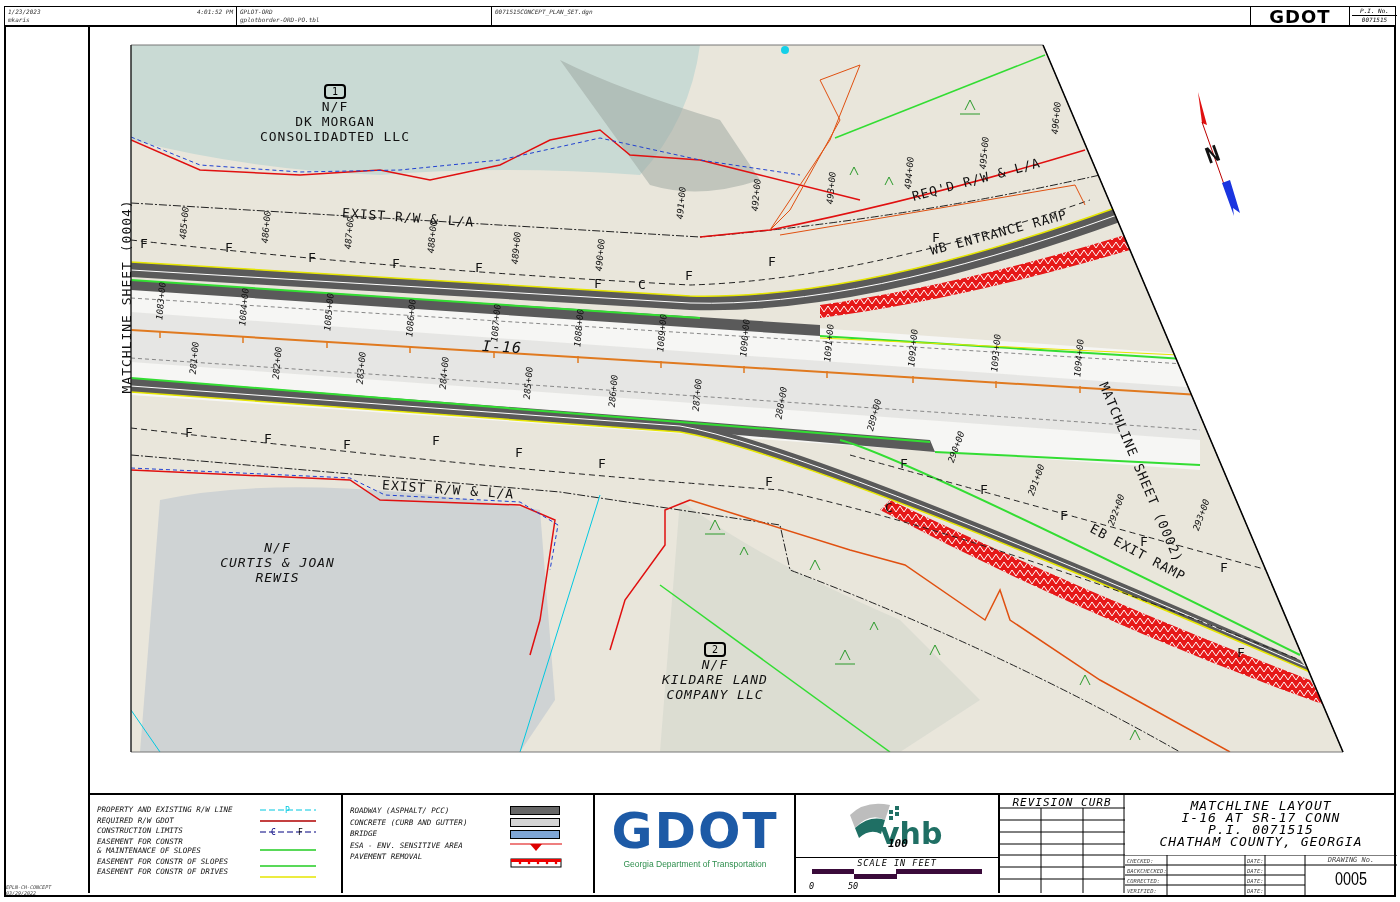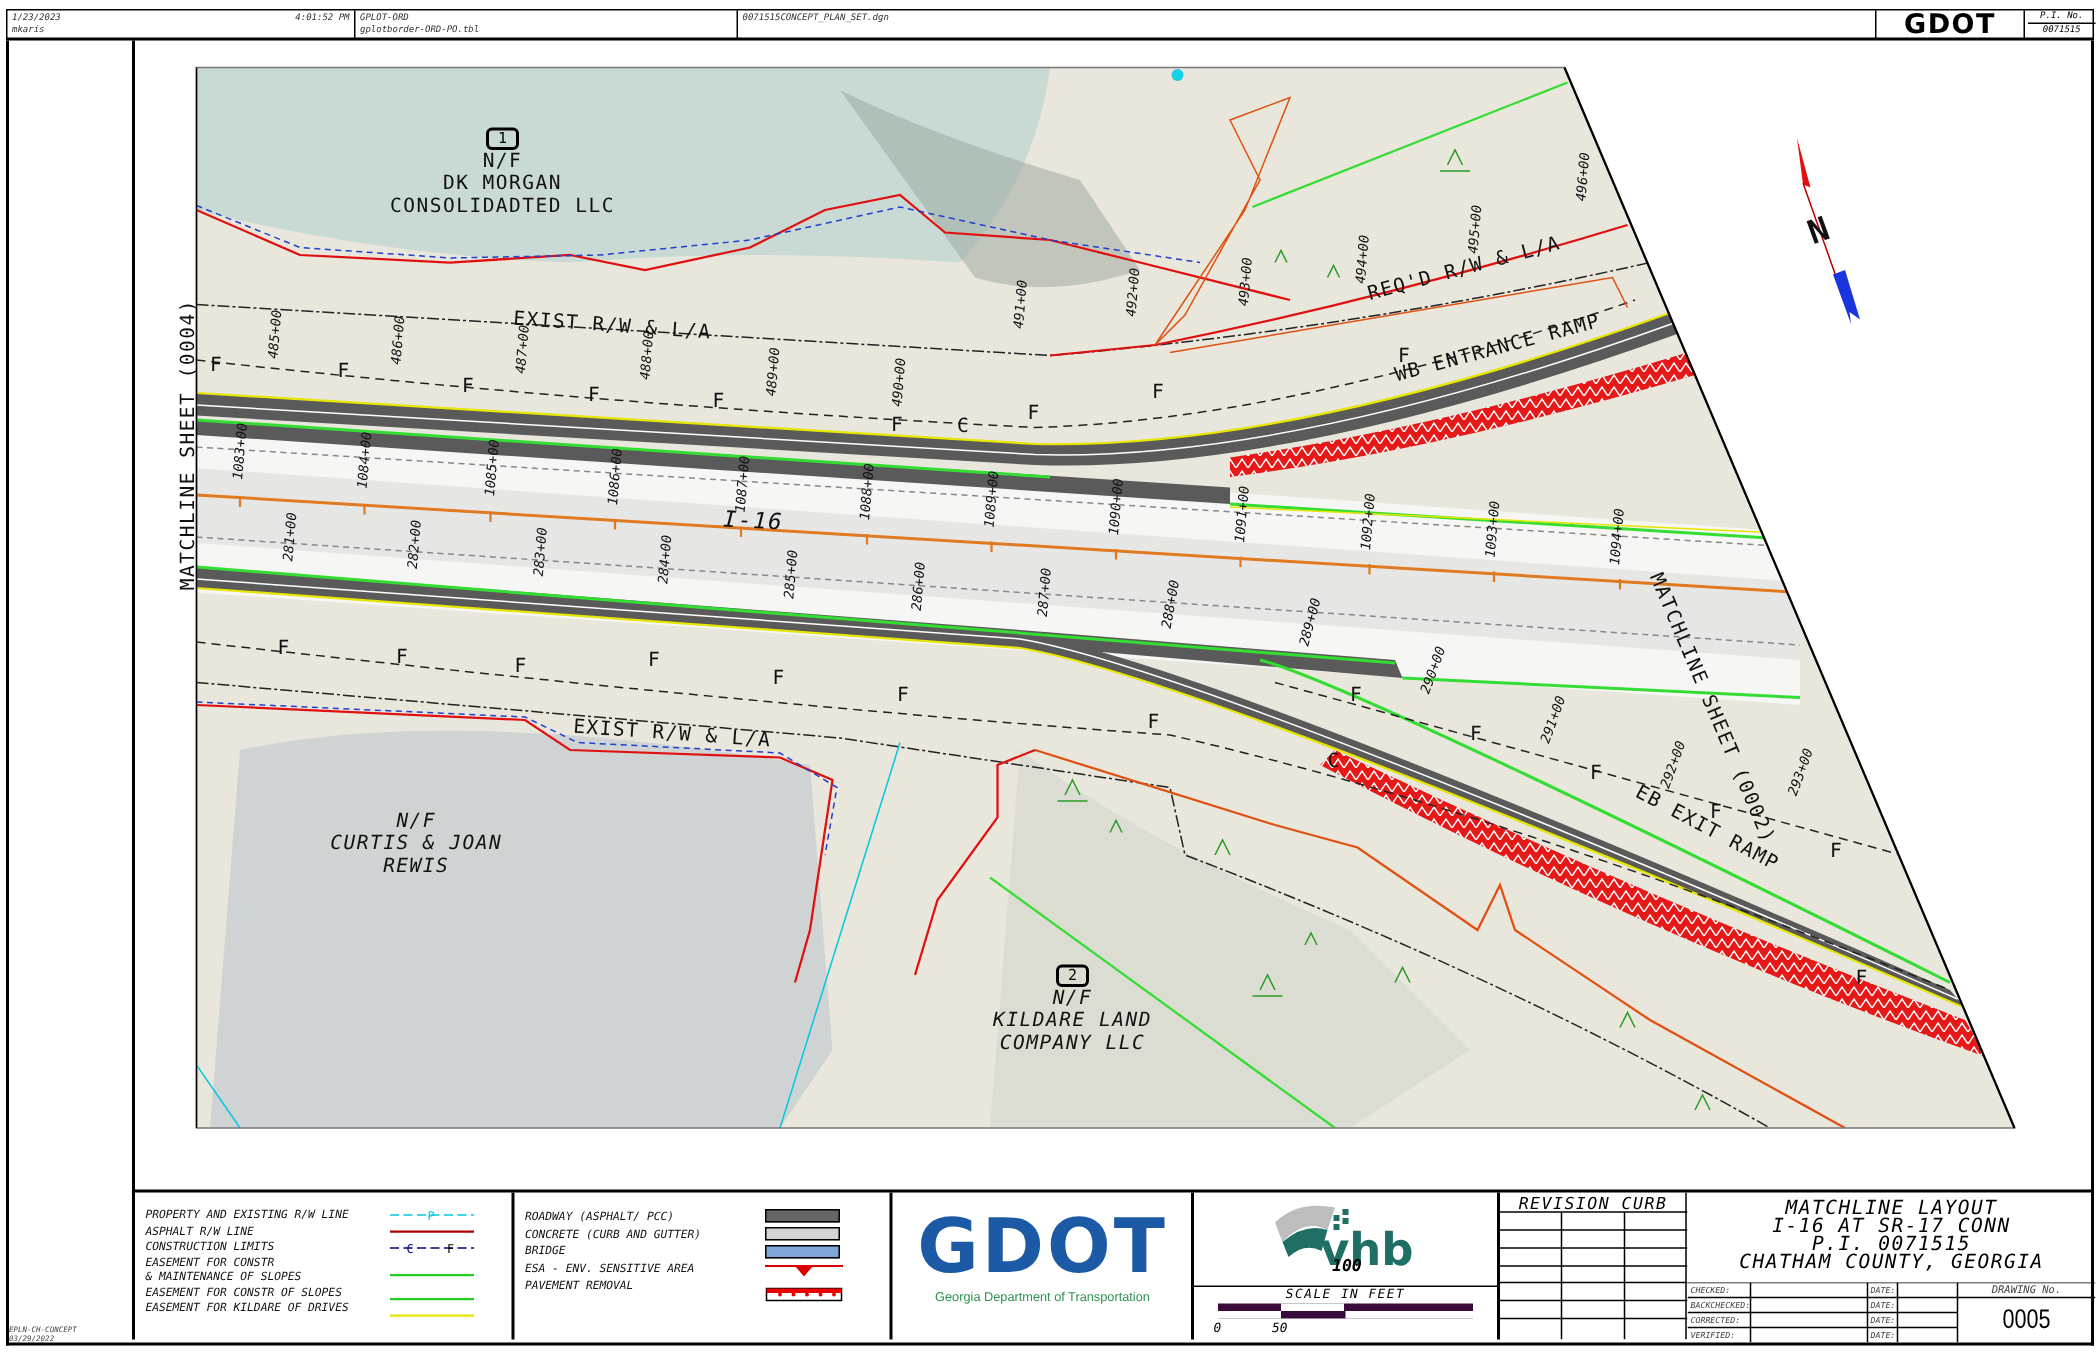--- a/index.html
+++ b/index.html
@@ -257,26 +257,26 @@
 <div class="label" style="left:980px;top:482px;">F</div>
 <div class="label" style="left:1060px;top:508px;">F</div>
 <div class="label" style="left:1140px;top:534px;">F</div>
 <div class="label" style="left:1220px;top:560px;">F</div>
 <div class="label" style="left:1237px;top:645px;">F</div>
 <div class="label" style="left:932px;top:230px;">F</div>
 
 <div class="vline" style="left:341px;top:795px;height:98px;"></div>
 <div class="legend" style="left:97px;top:805px;">
   <div>PROPERTY AND EXISTING R/W LINE</div>
-  <div>ASPHALT R/W LINE</div>
+  <div>REQUIRED R/W GDOT</div>
   <div>CONSTRUCTION LIMITS</div>
   <div style="line-height:9px;">EASEMENT FOR CONSTR</div>
   <div style="line-height:9px;margin-bottom:2px;">&amp; MAINTENANCE OF SLOPES</div>
   <div>EASEMENT FOR CONSTR OF SLOPES</div>
-  <div>EASEMENT FOR KILDARE OF DRIVES</div>
+  <div>EASEMENT FOR CONSTR OF DRIVES</div>
 </div>
 <svg class="abs" style="left:258px;top:803px;" width="60" height="75">
   <line x1="2" y1="7" x2="58" y2="7" stroke="#00c8e0" stroke-width="1" stroke-dasharray="6,3"></line>
   <text x="27" y="10" font-size="8" fill="#00c8e0" font-family="DejaVu Sans Mono, monospace">P</text>
   <line x1="2" y1="18" x2="58" y2="18" stroke="#b00000" stroke-width="1.5"></line>
   <line x1="2" y1="29" x2="58" y2="29" stroke="#000080" stroke-width="1" stroke-dasharray="6,3"></line>
   <text x="13" y="32" font-size="8" fill="#000080" font-family="DejaVu Sans Mono, monospace">C</text>
   <text x="40" y="32" font-size="8" fill="#000" font-family="DejaVu Sans Mono, monospace">F</text>
   <line x1="2" y1="47" x2="58" y2="47" stroke="#22cc22" stroke-width="1.5"></line>
   <line x1="2" y1="63" x2="58" y2="63" stroke="#22cc22" stroke-width="1.5"></line>

